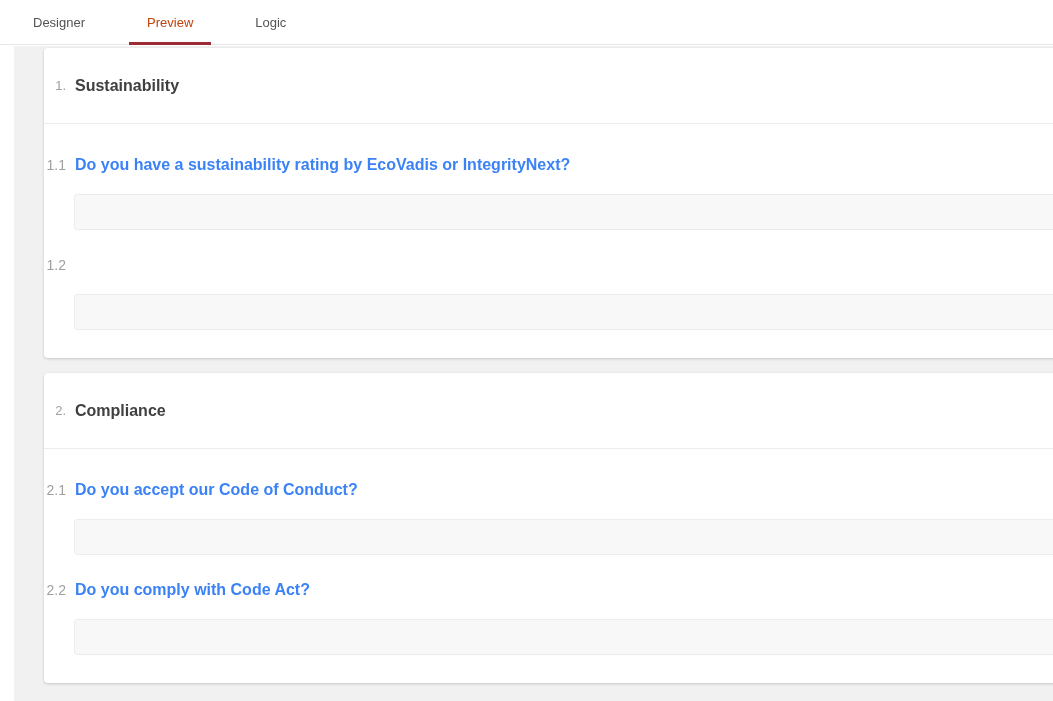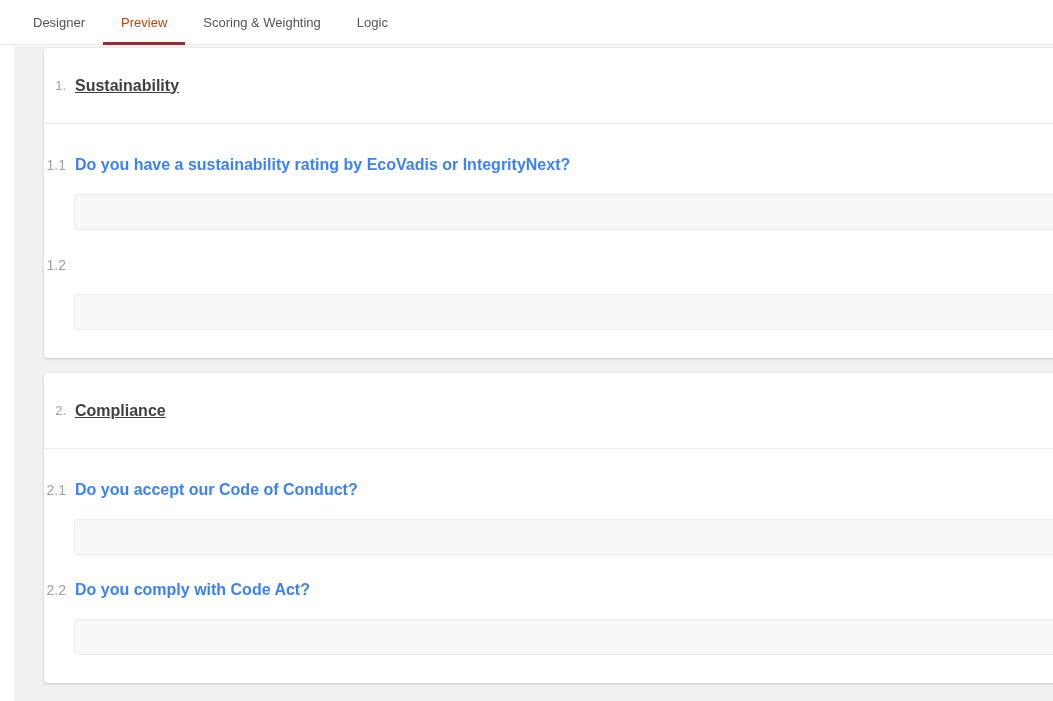--- a/index.html
+++ b/index.html
@@ -14,20 +14,21 @@
   
   .tabbar {
     position: absolute; top: 0; left: 0; right: 0;
     height: 45px;
     background: #ffffff;
     border-bottom: 1px solid #e6e6e6;
     display: flex;
     align-items: stretch;
     padding-left: 15px;
     z-index: 5;
+    gap: 26px;
   }
   .tab {
     position: relative;
     padding: 0 18px;
     line-height: 45px;
     font-size: 13px;
     color: #545454;
     white-space: nowrap;
     cursor: pointer;
   }
@@ -73,21 +74,20 @@
     width: 22px;
     text-align: right;
     margin-right: 9px;
     color: #9f9f9f;
   }
   .section-num { font-size: 13px; }
   .section-title {
     font-size: 16px;
     font-weight: bold;
     color: #404040;
-    text-decoration: underline;
   }
 
   .card-body { padding: 33px 0 28px; }
 
   .question + .question { margin-top: 27px; }
   .q-title {
     display: flex;
     align-items: baseline;
     margin-bottom: 21px;
   }
@@ -112,21 +112,20 @@
     color: #404040;
     padding: 0 10px;
   }
 </style>
 </head>
 <body>
 
 <div class="tabbar">
   <div class="tab">Designer</div>
   <div class="tab active">Preview</div>
-  <div class="tab">Scoring &amp; Weighting</div>
   <div class="tab">Logic</div>
 </div>
 
 <div class="surface">
 
   <div class="card first">
     <div class="card-header">
       <span class="num section-num">1.</span>
       <span class="section-title">Sustainability</span>
     </div>

